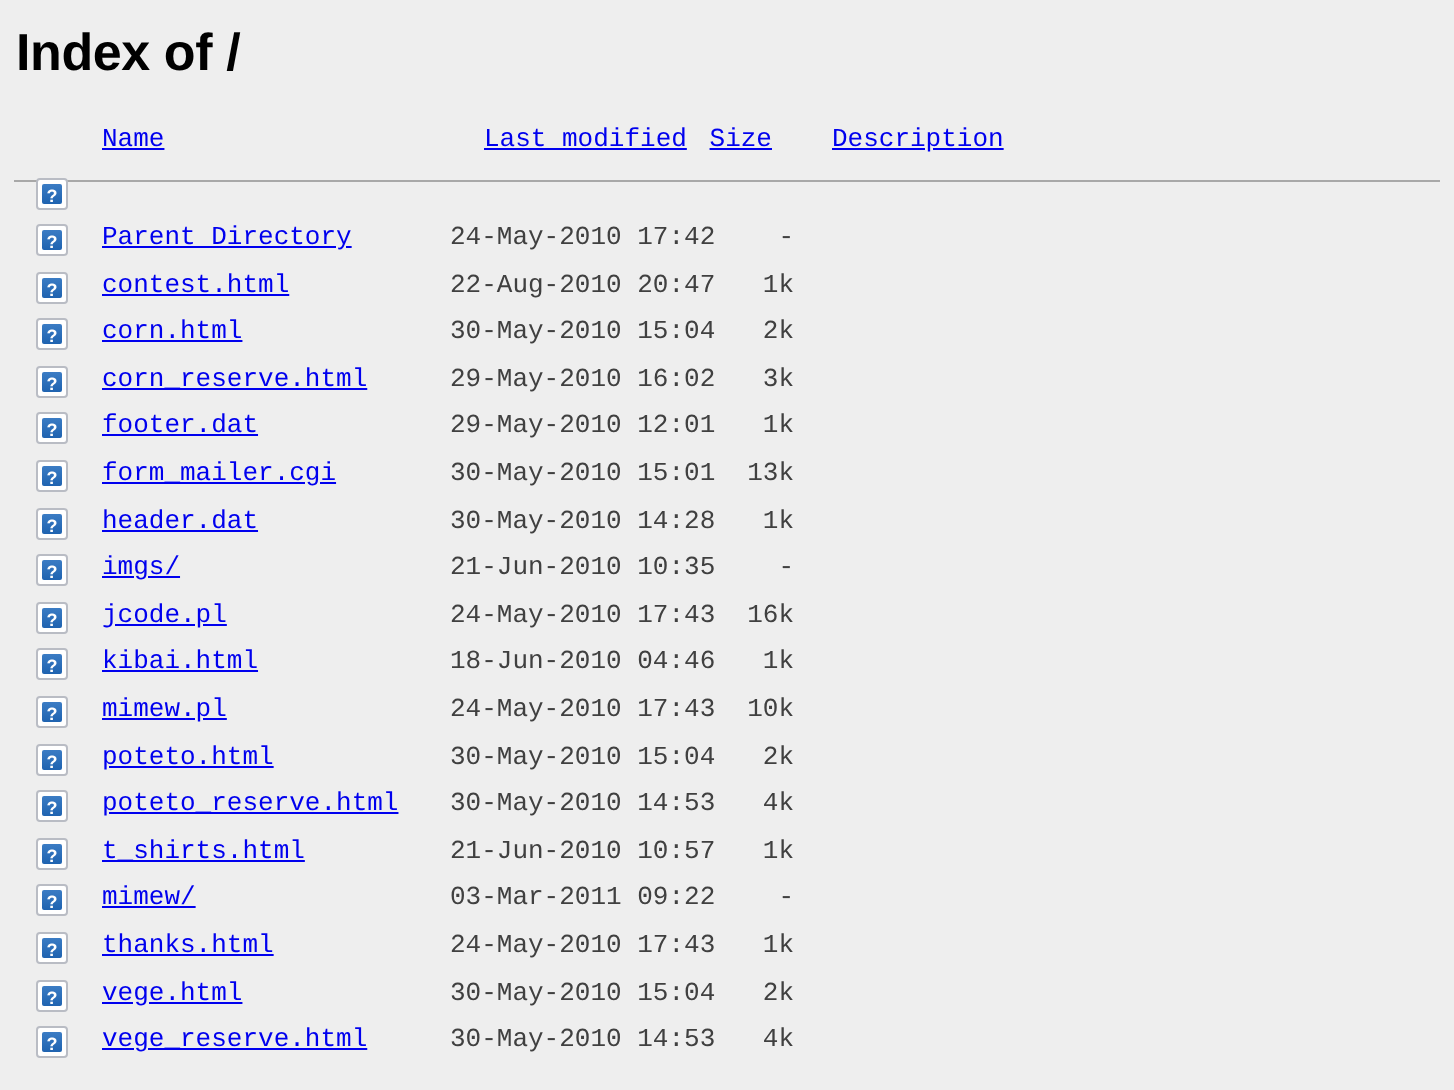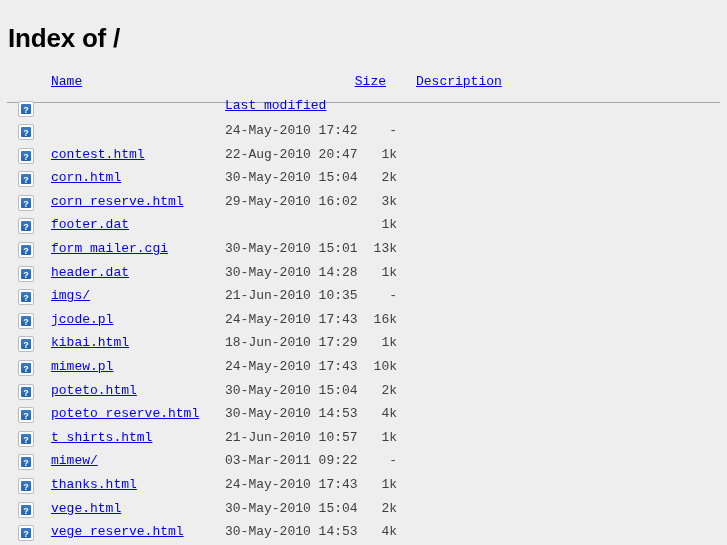--- a/index.html
+++ b/index.html
@@ -16,21 +16,21 @@
     color: #000000;
   }
 
   
   .page-title {
     font-family: "Liberation Sans", sans-serif;
     font-size: 26px;
     font-weight: bold;
     color: #000000;
     margin: 0;
-    padding: 23px 0 0 8px;
+    padding: 11px 0 0 8px;
     letter-spacing: -0.2px;
     white-space: pre;
   }
 
   
   .listing {
     margin: 0;
     padding: 0;
     font-family: "Liberation Mono", "DejaVu Sans Mono", monospace;
     font-size: 13px;
@@ -106,21 +106,21 @@
     width: 62px;
     text-align: right;
   }
   .col-desc {
     position: absolute;
     left: 416px;
     top: 3px;
   }
 
   
-  .header-row .col-date { left: 225px; margin-top: 24px; }
+  .header-row .col-date { left: 242px; }
   .header-row .col-size { left: 335px; width: 51px; }
   .header-row .col-desc { left: 416px; }
 
   a.idx-link {
     color: #0000ee;
     text-decoration: underline;
   }
   .plain { color: #404040; }
 
   hr.idx-rule {
@@ -152,30 +152,30 @@
     <a class="col-date idx-link" href="#">Last modified</a>
     <a class="col-size idx-link" href="#">Size</a>
     <a class="col-desc idx-link" href="#">Description</a>
   </div>
 
   <div class="pre-rule-gap"></div>
   <hr class="idx-rule">
   <div class="post-rule-gap"></div>
 
   <div id="rows-container">
-      <div class="row"><div class="icon-cell"><div class="broken-img-icon"></div></div><span class="col-date plain">24-May-2010 17:42</span><span class="col-size plain">-</span><span class="col-desc plain"></span></div>
+      <div class="row"><div class="icon-cell"><div class="broken-img-icon"></div></div><a class="col-name idx-link" href="#">Parent Directory</a><span class="col-date plain">24-May-2010 17:42</span><span class="col-size plain">-</span><span class="col-desc plain"></span></div>
       <div class="row"><div class="icon-cell"><div class="broken-img-icon"></div></div><a class="col-name idx-link" href="#">contest.html</a><span class="col-date plain">22-Aug-2010 20:47</span><span class="col-size plain">1k</span><span class="col-desc plain"></span></div>
       <div class="row"><div class="icon-cell"><div class="broken-img-icon"></div></div><a class="col-name idx-link" href="#">corn.html</a><span class="col-date plain">30-May-2010 15:04</span><span class="col-size plain">2k</span><span class="col-desc plain"></span></div>
       <div class="row"><div class="icon-cell"><div class="broken-img-icon"></div></div><a class="col-name idx-link" href="#">corn_reserve.html</a><span class="col-date plain">29-May-2010 16:02</span><span class="col-size plain">3k</span><span class="col-desc plain"></span></div>
-      <div class="row"><div class="icon-cell"><div class="broken-img-icon"></div></div><a class="col-name idx-link" href="#">footer.dat</a><span class="col-size plain">1k</span><span class="col-desc plain"></span></div>
+      <div class="row"><div class="icon-cell"><div class="broken-img-icon"></div></div><a class="col-name idx-link" href="#">footer.dat</a><span class="col-date plain">29-May-2010 12:01</span><span class="col-size plain">1k</span><span class="col-desc plain"></span></div>
       <div class="row"><div class="icon-cell"><div class="broken-img-icon"></div></div><a class="col-name idx-link" href="#">form_mailer.cgi</a><span class="col-date plain">30-May-2010 15:01</span><span class="col-size plain">13k</span><span class="col-desc plain"></span></div>
       <div class="row"><div class="icon-cell"><div class="broken-img-icon"></div></div><a class="col-name idx-link" href="#">header.dat</a><span class="col-date plain">30-May-2010 14:28</span><span class="col-size plain">1k</span><span class="col-desc plain"></span></div>
       <div class="row"><div class="icon-cell"><div class="broken-img-icon"></div></div><a class="col-name idx-link" href="#">imgs/</a><span class="col-date plain">21-Jun-2010 10:35</span><span class="col-size plain">-</span><span class="col-desc plain"></span></div>
       <div class="row"><div class="icon-cell"><div class="broken-img-icon"></div></div><a class="col-name idx-link" href="#">jcode.pl</a><span class="col-date plain">24-May-2010 17:43</span><span class="col-size plain">16k</span><span class="col-desc plain"></span></div>
-      <div class="row"><div class="icon-cell"><div class="broken-img-icon"></div></div><a class="col-name idx-link" href="#">kibai.html</a><span class="col-date plain">18-Jun-2010 17:29</span><span class="col-size plain">1k</span><span class="col-desc plain"></span></div>
+      <div class="row"><div class="icon-cell"><div class="broken-img-icon"></div></div><a class="col-name idx-link" href="#">kibai.html</a><span class="col-date plain">18-Jun-2010 04:46</span><span class="col-size plain">1k</span><span class="col-desc plain"></span></div>
       <div class="row"><div class="icon-cell"><div class="broken-img-icon"></div></div><a class="col-name idx-link" href="#">mimew.pl</a><span class="col-date plain">24-May-2010 17:43</span><span class="col-size plain">10k</span><span class="col-desc plain"></span></div>
       <div class="row"><div class="icon-cell"><div class="broken-img-icon"></div></div><a class="col-name idx-link" href="#">poteto.html</a><span class="col-date plain">30-May-2010 15:04</span><span class="col-size plain">2k</span><span class="col-desc plain"></span></div>
       <div class="row"><div class="icon-cell"><div class="broken-img-icon"></div></div><a class="col-name idx-link" href="#">poteto_reserve.html</a><span class="col-date plain">30-May-2010 14:53</span><span class="col-size plain">4k</span><span class="col-desc plain"></span></div>
       <div class="row"><div class="icon-cell"><div class="broken-img-icon"></div></div><a class="col-name idx-link" href="#">t_shirts.html</a><span class="col-date plain">21-Jun-2010 10:57</span><span class="col-size plain">1k</span><span class="col-desc plain"></span></div>
       <div class="row"><div class="icon-cell"><div class="broken-img-icon"></div></div><a class="col-name idx-link" href="#">mimew/</a><span class="col-date plain">03-Mar-2011 09:22</span><span class="col-size plain">-</span><span class="col-desc plain"></span></div>
       <div class="row"><div class="icon-cell"><div class="broken-img-icon"></div></div><a class="col-name idx-link" href="#">thanks.html</a><span class="col-date plain">24-May-2010 17:43</span><span class="col-size plain">1k</span><span class="col-desc plain"></span></div>
       <div class="row"><div class="icon-cell"><div class="broken-img-icon"></div></div><a class="col-name idx-link" href="#">vege.html</a><span class="col-date plain">30-May-2010 15:04</span><span class="col-size plain">2k</span><span class="col-desc plain"></span></div>
       <div class="row"><div class="icon-cell"><div class="broken-img-icon"></div></div><a class="col-name idx-link" href="#">vege_reserve.html</a><span class="col-date plain">30-May-2010 14:53</span><span class="col-size plain">4k</span><span class="col-desc plain"></span></div>
     </div>
 

